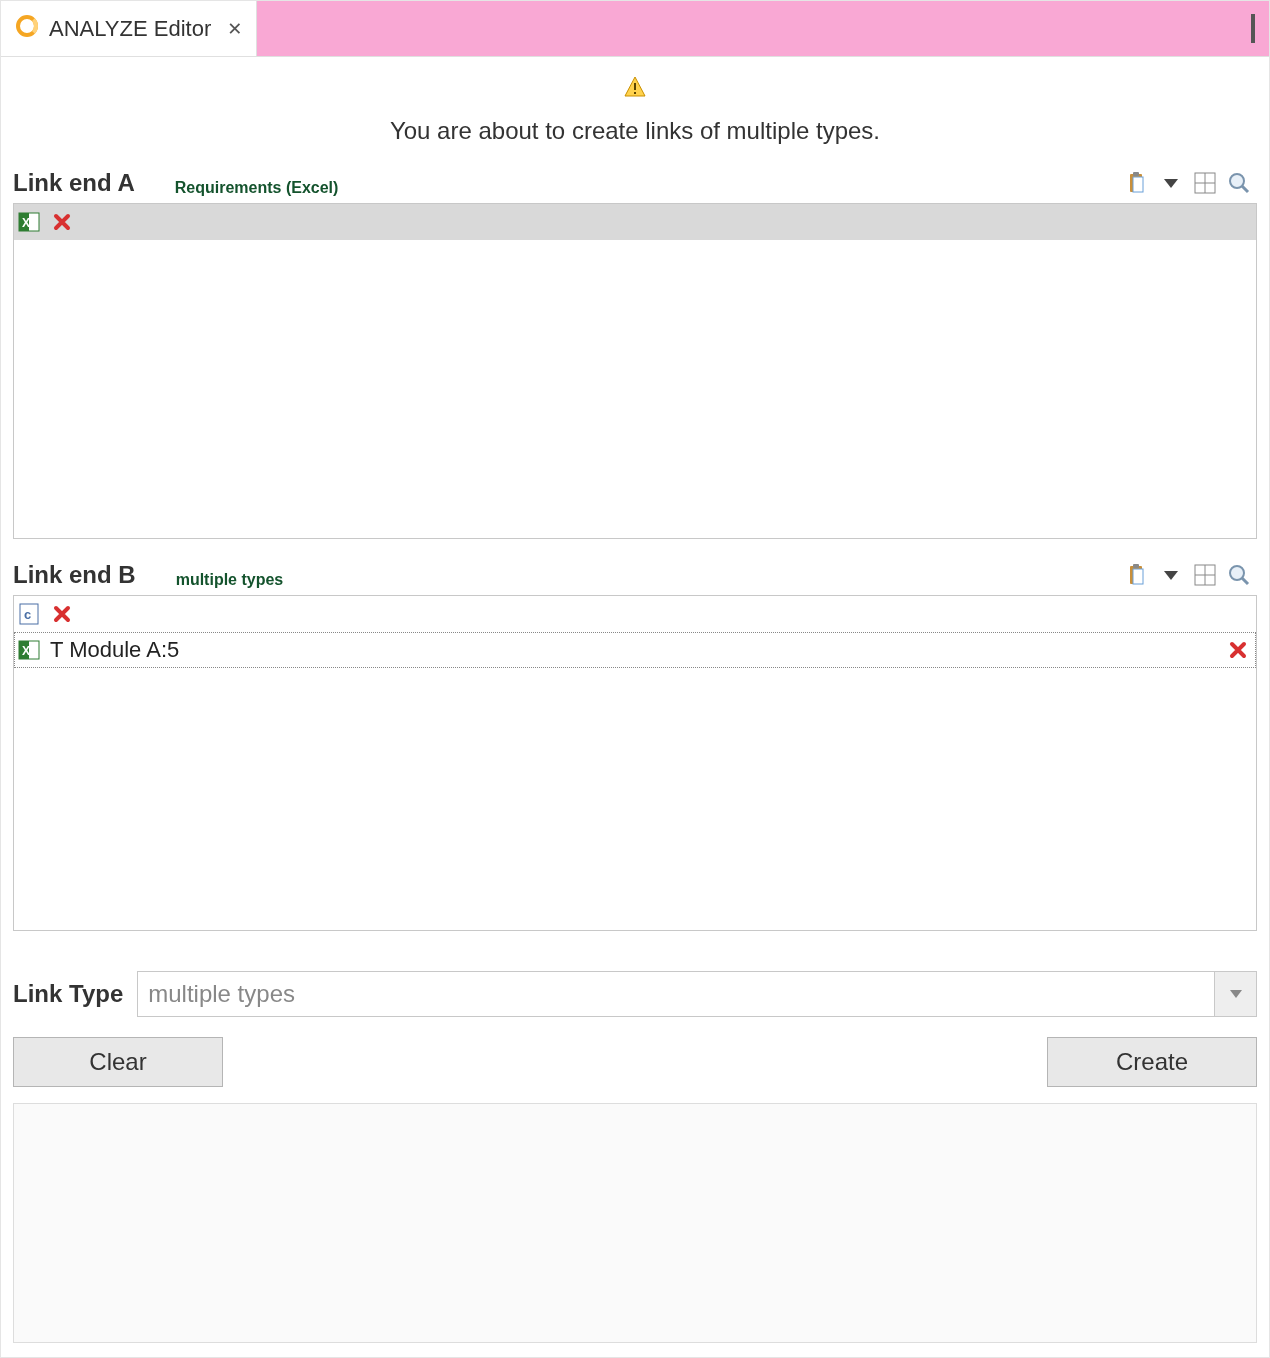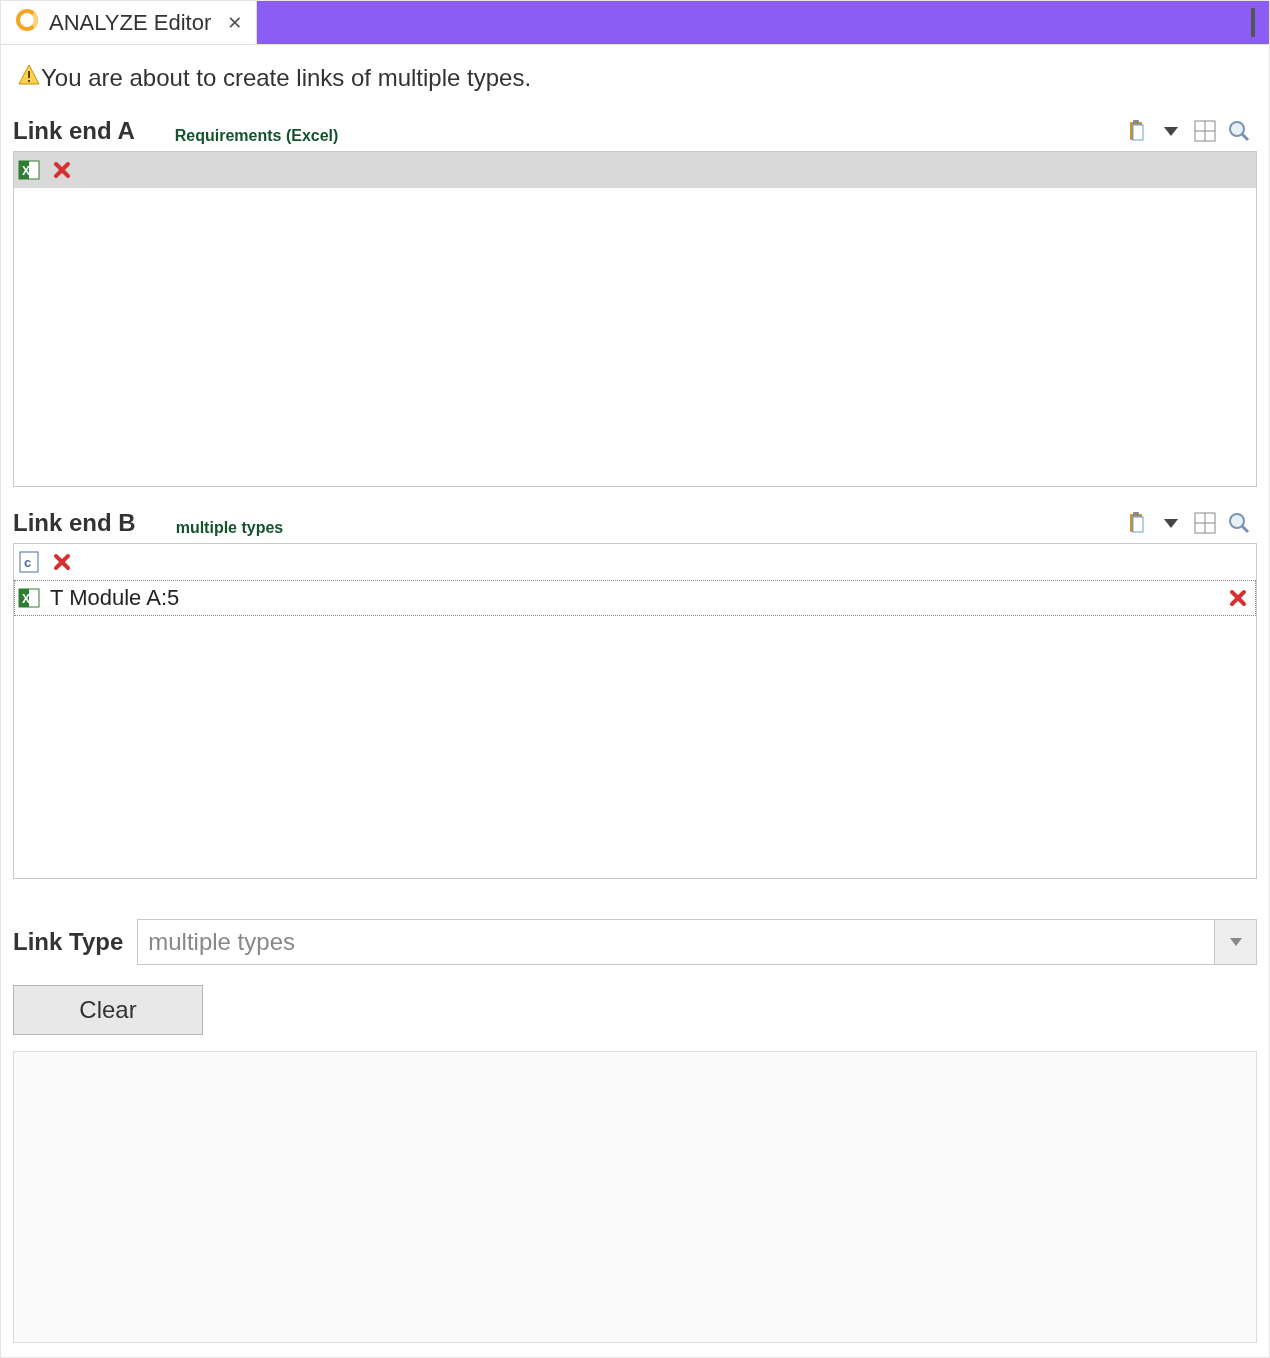--- a/index.html
+++ b/index.html
@@ -10,22 +10,22 @@
     color: #333;
     background: #fff;
     width: 1270px;
     height: 1358px;
     display: flex;
     flex-direction: column;
     border: 1px solid #e5e5e5;
   }
   
   .titlebar {
-    height: 44px;
-    background: #8b5cf6;
+    height: 56px;
+    background: #f9a8d4;
     border-bottom: 1px solid #e0e0e0;
     display: flex;
     align-items: stretch;
   }
   .tab {
     background: #fff;
     border-right: 1px solid #e0e0e0;
     display: flex;
     align-items: center;
     padding: 0 14px;
@@ -45,24 +45,25 @@
   }
   .page-title {
     font-size: 40px;
     font-weight: 600;
     color:#333;
     margin: 4px 2px 26px 2px;
   }
   .warning-row {
     display:flex;
     align-items:center;
-    gap:0;
+    gap:12px;
     font-size:24px;
     color:#333;
     margin: 0 4px 24px 4px;
+    flex-direction: column;
   }
   .section-header {
     display:flex;
     align-items:center;
     margin: 0 0 6px 0;
   }
   .section-header .lhs { display:flex; align-items:flex-end; gap:40px; }
   .section-header .label-a { font-size:24px; font-weight:600; color:#333; }
   .section-header .label-b { font-size:16px; font-weight:600; color:#14532d; }
   .section-header .tools { margin-left:auto; display:flex; align-items:center; gap:6px; padding-right:4px; }
@@ -108,21 +109,21 @@
   }
   .linktype-select .sel-text { flex:1; padding:0 10px; font-size:24px; color:#888; }
   .linktype-select .sel-btn { width:42px; height:100%; background:#eee; border-left:1px solid #c8c8c8; display:flex; align-items:center; justify-content:center; cursor:pointer; }
   .sel-caret { width:0; height:0; border-left:6px solid transparent; border-right:6px solid transparent; border-top:8px solid #888; }
 
   .button-row {
     display:flex;
     align-items:center;
   }
   .btn {
-    width:190px;
+    width:210px;
     height:50px;
     background:#e8e8e8;
     border:1px solid #b5b5b5;
     display:flex;
     align-items:center;
     justify-content:center;
     font-size:24px;
     color:#333;
     cursor:pointer;
   }
@@ -285,17 +286,18 @@
       <div class="sel-text">multiple types</div>
       <div class="sel-btn">
           <span class="sel-caret"></span>
         </div>
     </div>
   </div>
 
   <div class="button-row">
     <div class="btn">Clear</div>
     <div style="flex:1"></div>
+    <div class="btn">Create</div>
   </div>
 
   <div class="grid-area"></div>
 
 </div>
 
 </body></html>

